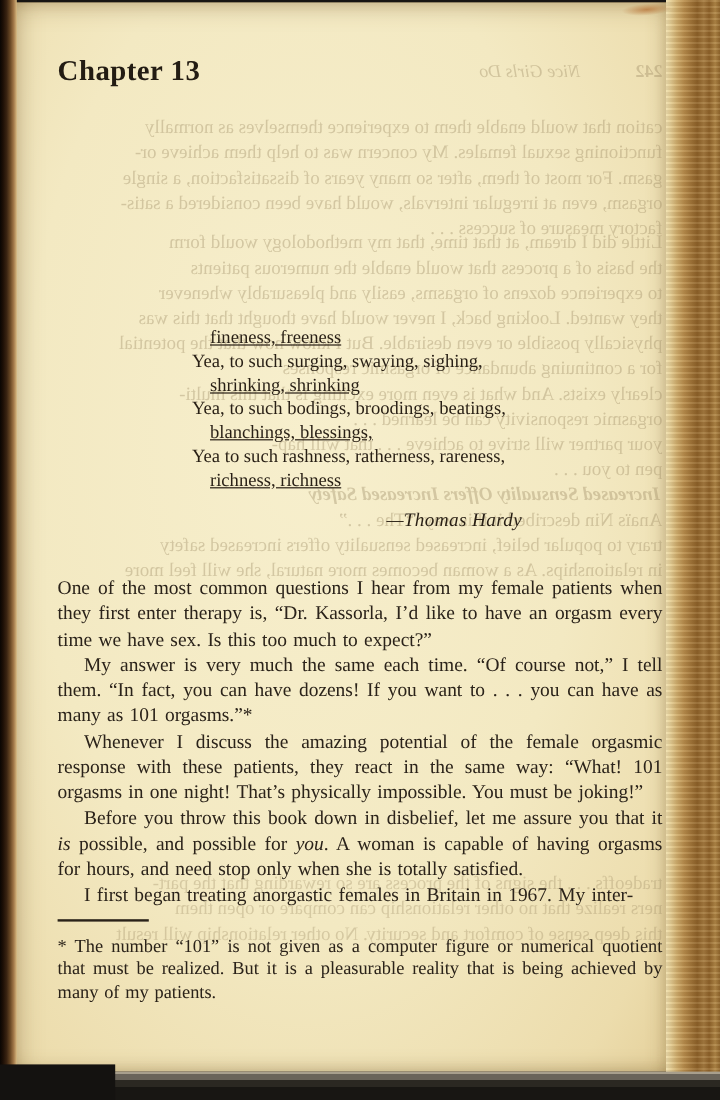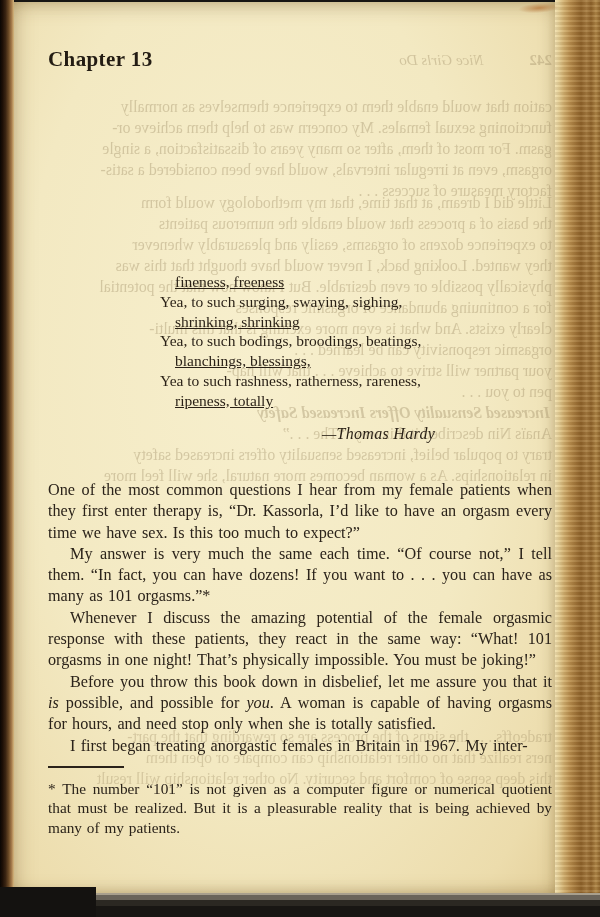--- a/index.html
+++ b/index.html
@@ -62,21 +62,21 @@
   .ghost-header .ttl{font-style:italic;}
   .ghost-top{top:96px;}
   .ghost-mid{top:192px;}
   .ghost-bottom{top:726px;opacity:.3;}
   .ghost-line{white-space:nowrap;overflow:hidden;}
   .ghost-line.bold-line{font-weight:bold;font-style:italic;padding-left:2px;}
   
   .content{position:absolute;left:48px;width:504px;top:0;height:100%;color:var(--ink);}
   .chapter-label{
     position:absolute;top:47px;left:0;
-    font-size:21px;font-weight:bold;letter-spacing:.4px;color:#231c13;
+    font-size:24px;font-weight:bold;letter-spacing:.4px;color:#231c13;
   }
   .chapter-title{
     position:absolute;top:188px;left:0;
     font-family:"DejaVu Serif", serif;
     font-weight:bold;font-style:italic;
     font-size:40px;line-height:38px;letter-spacing:1.5px;
     color:var(--title-ink);
     text-shadow:.9px 0 0 var(--title-ink), 0 .4px 0 var(--title-ink);
   }
   .title-l1{padding-left:74px;}
@@ -166,21 +166,21 @@
         <div class="stanza">
           <div class="l1">Yea, to such surging, swaying, sighing,</div>
           <div class="l2">shrinking, shrinking</div>
         </div>
         <div class="stanza">
           <div class="l1">Yea, to such bodings, broodings, beatings,</div>
           <div class="l2">blanchings, blessings,</div>
         </div>
         <div class="stanza">
           <div class="l1">Yea to such rashness, ratherness, rareness,</div>
-          <div class="l2">ripeness, totally</div>
+          <div class="l2">richness, richness</div>
         </div>
       </div>
 
     <div class="attribution">—Thomas Hardy</div>
 
     <div class="body-text">
 
     <p><span>One of the most common questions I hear from my female patients when they first enter therapy is, “Dr. Kassorla, I’d like to have an orgasm every time we have sex. Is this too much to expect?”</span></p>
         <p class="indent"><span>My answer is very much the same each time. “Of course not,” I tell them. “In fact, you can have dozens! If you want to . . . you can have as many as 101 orgasms.”*</span></p>
         <p class="indent"><span>Whenever I discuss the amazing potential of the female orgasmic response with these patients, they react in the same way: “What! 101 orgasms in one night! That’s physically impossible. You must be joking!”</span></p>

